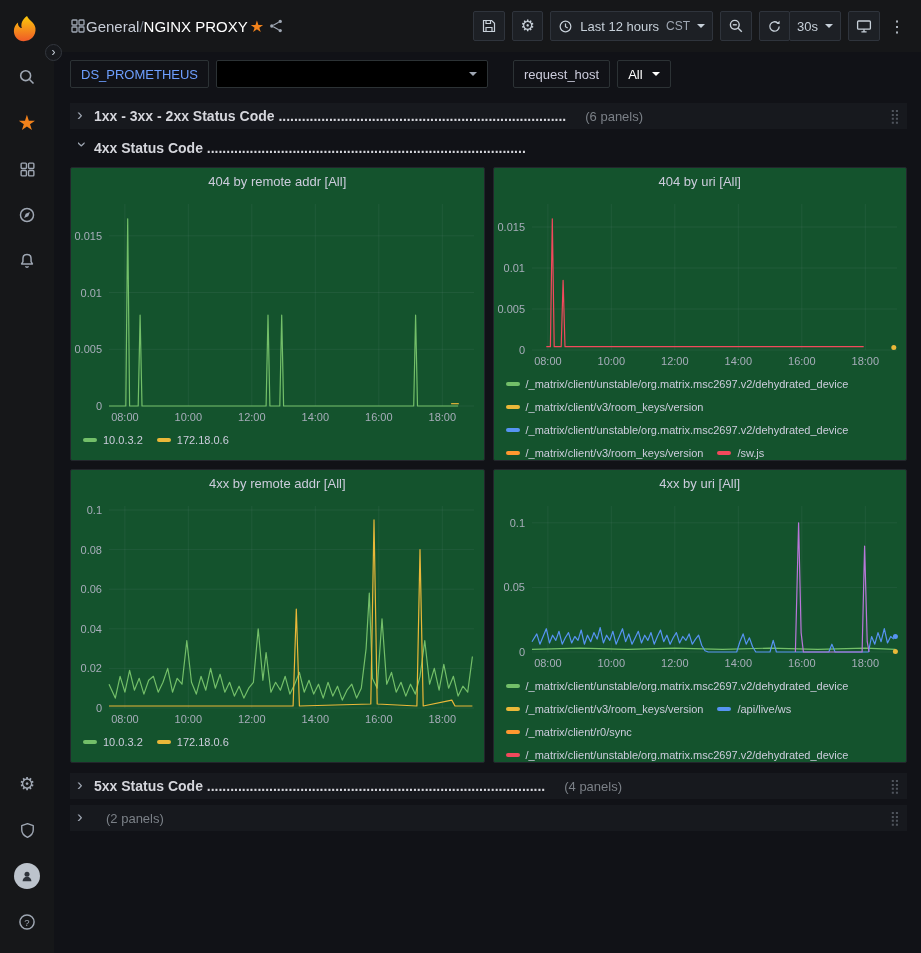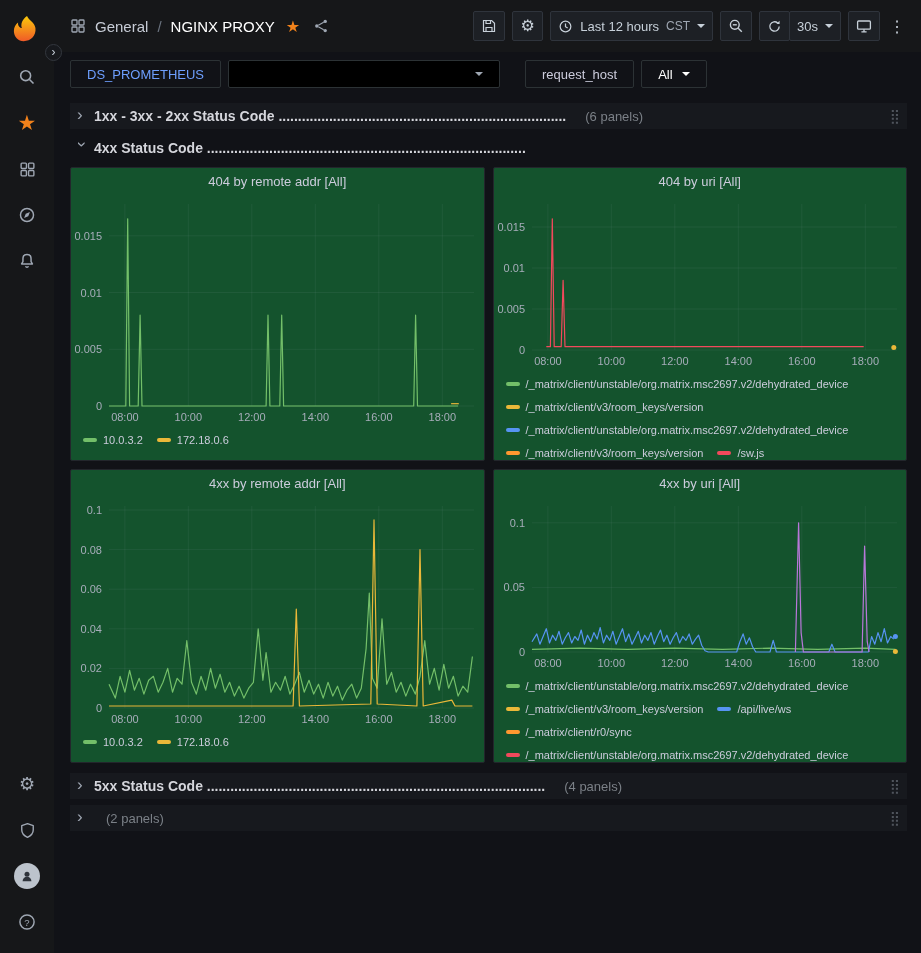--- a/index.html
+++ b/index.html
@@ -13,40 +13,40 @@
   .side-btn{width:54px;height:46px;display:flex;align-items:center;justify-content:center;color:#9fa7b3}
   .side-btn.logo{height:50px}
   .side-btn.active-star{color:#f2821b;font-size:21px}
   .side-btn.gear-glyph{font-size:18px}
   .spacer{flex:1}
   .avatar{width:26px;height:26px;border-radius:50%;background:#bcc3cc;display:flex;align-items:center;justify-content:center}
   .expand-btn{position:absolute;left:45px;top:44px;width:17px;height:17px;border-radius:50%;background:#17191d;border:1px solid #33373e;color:#c7d0d9;font-size:12px;z-index:9;display:flex;align-items:center;justify-content:center;line-height:1;padding-bottom:2px}
 
   
   .main{flex:1;display:flex;flex-direction:column;min-width:0}
-  .topbar{height:52px;display:flex;align-items:center;padding:0 14px 0 16px;gap:9px;background:#161719}
+  .topbar{height:52px;display:flex;align-items:center;padding:0 14px 0 16px;background:#161719}
   .crumb-icon{color:#9fa7b3;display:flex}
   .crumb-folder{color:#c7ccd6;font-size:15px}
   .crumb-sep{color:#6c7480;font-size:15px}
   .crumb-title{color:#fff;font-size:15px;font-weight:500}
   .crumb-star{font-size:16px;margin-left:2px}
   .crumb-share{color:#9fa7b3;display:flex;margin-left:4px}
 
   .tb{margin-left:auto;display:flex;align-items:center;gap:7px}
   .tb-btn{height:30px;min-width:31px;padding:0 7px;background:#1d2025;border:1px solid #2f343c;border-radius:2px;display:inline-flex;align-items:center;justify-content:center;gap:7px;color:#c7d0d9;font-size:13px;white-space:nowrap}
   .tb-btn.plain{background:none;border:none;min-width:20px;padding:0 2px;font-size:16px}
   .btn-group{display:inline-flex}
   .btn-group .tb-btn + .tb-btn{margin-left:-1px}
   .tz{font-size:12px;color:#9fa7b3}
   .cd{width:0;height:0;border-left:4px solid transparent;border-right:4px solid transparent;border-top:4px solid currentColor;display:inline-block}
   .gear-glyph-sm{font-size:16px;line-height:1}
 
   
   .subbar{height:44px;display:flex;align-items:center;padding:0 16px;gap:7px}
-  .chip{height:28px;border:1px solid #2c3235;border-radius:2px;display:inline-flex;align-items:center;padding:0 16px;font-size:13px;background:#111217;white-space:nowrap}
+  .chip{height:28px;border:1px solid #2c3235;border-radius:2px;display:inline-flex;align-items:center;padding:0 10px;font-size:13px;background:#111217;white-space:nowrap}
   .chip.ds-label{color:#6e9fff;font-weight:500}
   .chip.redacted{width:272px;background:#000;border-color:#2c3235;justify-content:space-between;color:#9fa7b3}
   .chip.var-label{color:#ccccdc;margin-left:18px}
   .chip.var-value{color:#fff;gap:9px}
 
   
   .dash{flex:1;padding:2px 14px 0 16px;overflow:hidden}
   .rowh{height:26px;display:flex;align-items:center;padding:0 7px;margin:5px 0 6px;gap:7px}
   .rowh.collapsed{background:#17191e}
   .row-caret{color:#9fa7b3;font-size:17px;width:10px;line-height:1;transform:translateY(-2px)}

